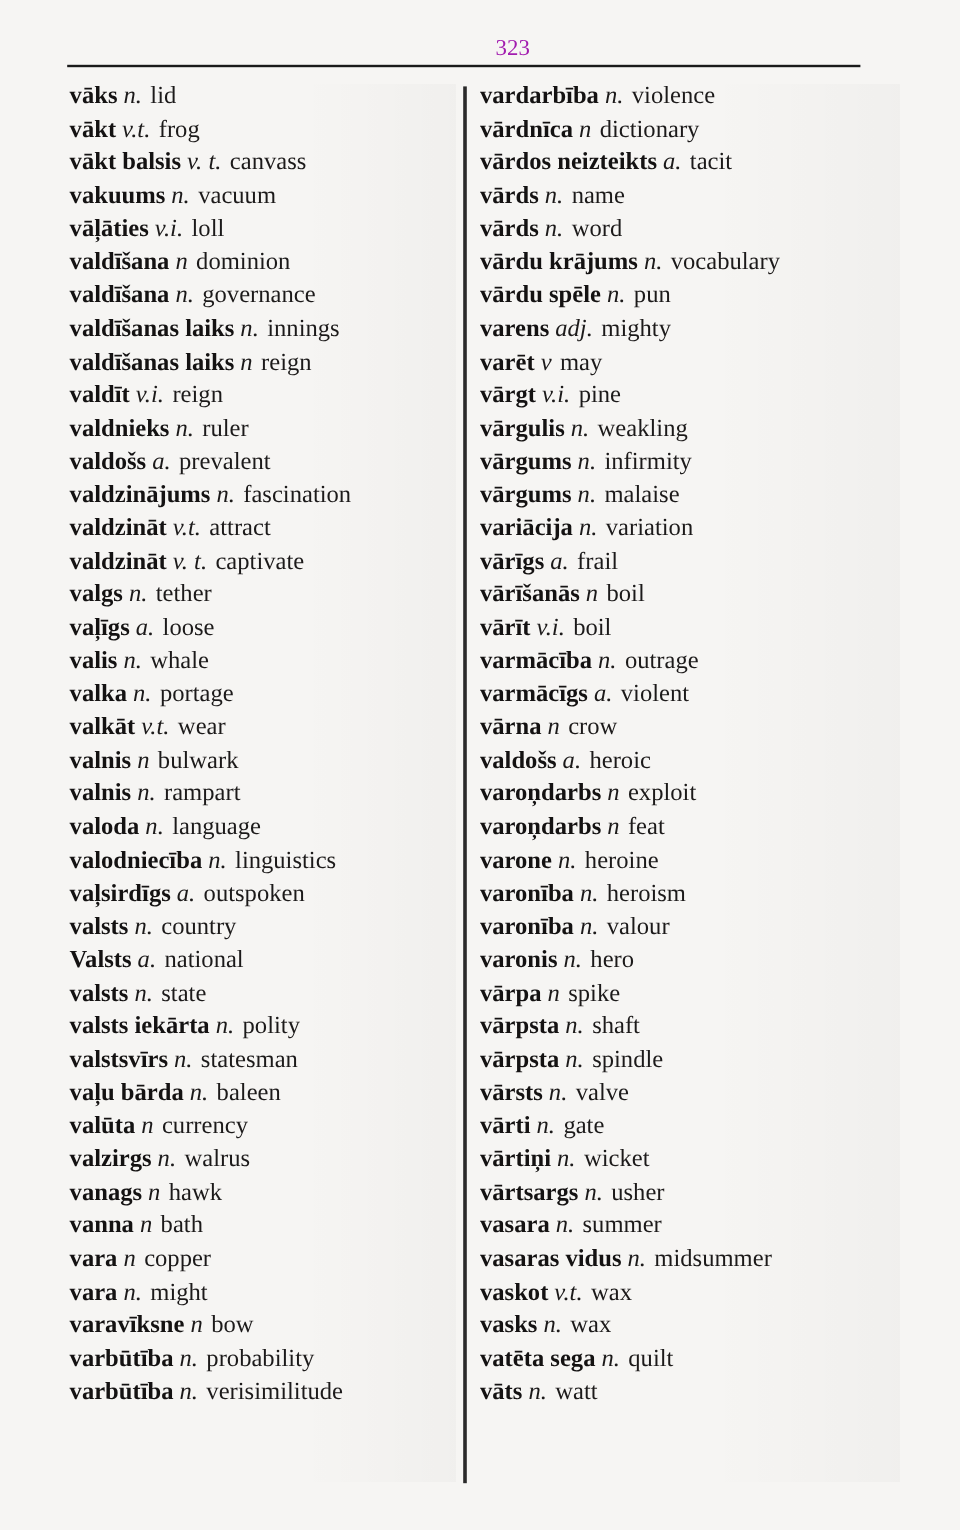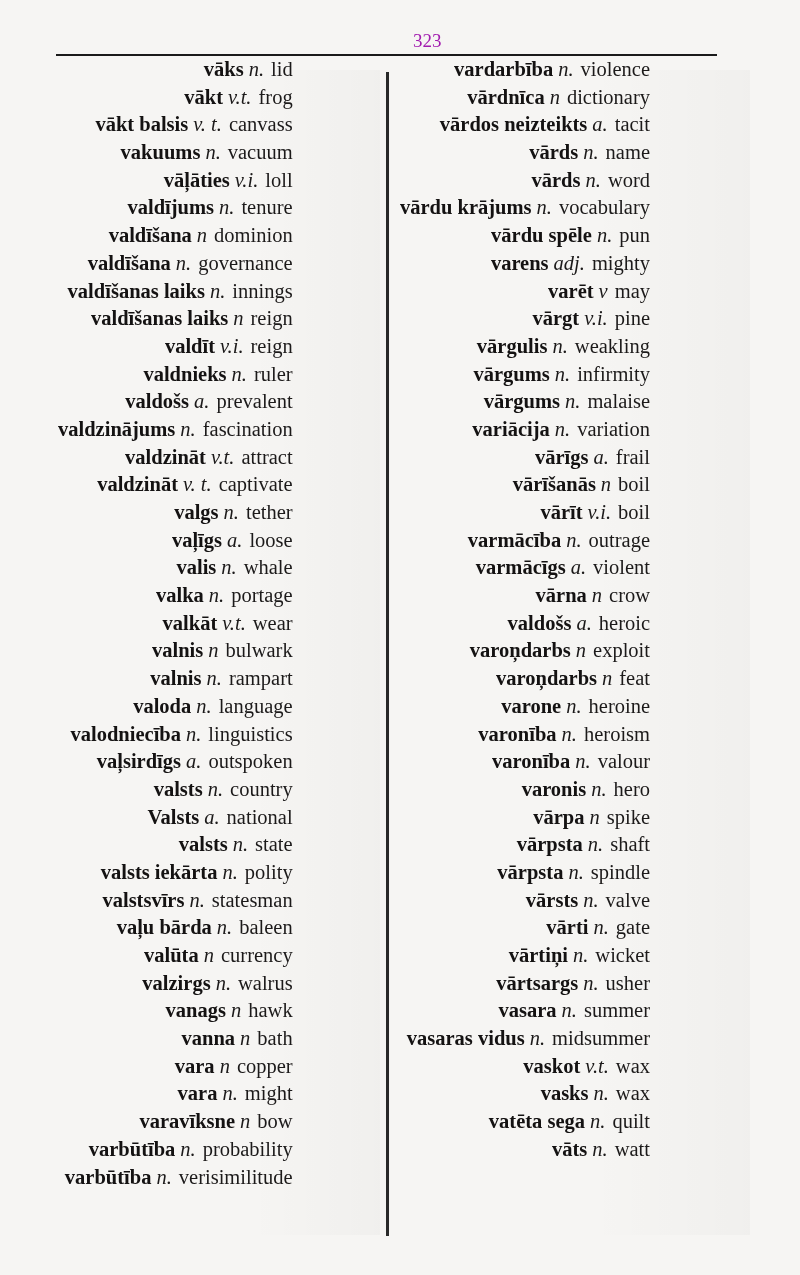--- a/index.html
+++ b/index.html
@@ -16,21 +16,21 @@
     font-size: 19px; color: #a21caf; margin-left: 44px;
   }
   .header-rule {
     position: absolute; left: 56px; top: 54px; width: 661px; height: 2px;
     background: #1a1a1a;
   }
   .divider {
     position: absolute; left: 386px; top: 72px; width: 3px; height: 1164px;
     background: #2a2a2a;
   }
-  .column { position: absolute; top: 56px; margin: 0; padding: 0; list-style: none; text-align: right; }
+  .column { position: absolute; top: 67px; margin: 0; padding: 0; list-style: none; }
   .col-left { left: 58px; }
   .col-right { left: 400px; }
   .entry {
     height: 27.7px; line-height: 27.7px;
     font-size: 20.5px; white-space: nowrap;
   }
   .hw { font-weight: bold; color: #141212; }
   .pos { font-style: italic; margin-left: 5px; }
   .gloss { margin-left: 7px; }
   .bleed {
@@ -53,21 +53,20 @@
   <div class="bleed"></div>
   <div class="bleed-r"></div>
   <div class="divider"></div>
 
   <ul class="column col-left" id="col-left">
       <li class="entry"><span class="hw">vāks</span><span class="pos">n.</span><span class="gloss">lid</span></li>
       <li class="entry"><span class="hw">vākt</span><span class="pos">v.t.</span><span class="gloss">frog</span></li>
       <li class="entry"><span class="hw">vākt balsis</span><span class="pos">v. t.</span><span class="gloss">canvass</span></li>
       <li class="entry"><span class="hw">vakuums</span><span class="pos">n.</span><span class="gloss">vacuum</span></li>
       <li class="entry"><span class="hw">vāļāties</span><span class="pos">v.i.</span><span class="gloss">loll</span></li>
-      <li class="entry"><span class="hw">valdījums</span><span class="pos">n.</span><span class="gloss">tenure</span></li>
       <li class="entry"><span class="hw">valdīšana</span><span class="pos">n</span><span class="gloss">dominion</span></li>
       <li class="entry"><span class="hw">valdīšana</span><span class="pos">n.</span><span class="gloss">governance</span></li>
       <li class="entry"><span class="hw">valdīšanas laiks</span><span class="pos">n.</span><span class="gloss">innings</span></li>
       <li class="entry"><span class="hw">valdīšanas laiks</span><span class="pos">n</span><span class="gloss">reign</span></li>
       <li class="entry"><span class="hw">valdīt</span><span class="pos">v.i.</span><span class="gloss">reign</span></li>
       <li class="entry"><span class="hw">valdnieks</span><span class="pos">n.</span><span class="gloss">ruler</span></li>
       <li class="entry"><span class="hw">valdošs</span><span class="pos">a.</span><span class="gloss">prevalent</span></li>
       <li class="entry"><span class="hw">valdzinājums</span><span class="pos">n.</span><span class="gloss">fascination</span></li>
       <li class="entry"><span class="hw">valdzināt</span><span class="pos">v.t.</span><span class="gloss">attract</span></li>
       <li class="entry"><span class="hw">valdzināt</span><span class="pos">v. t.</span><span class="gloss">captivate</span></li>

